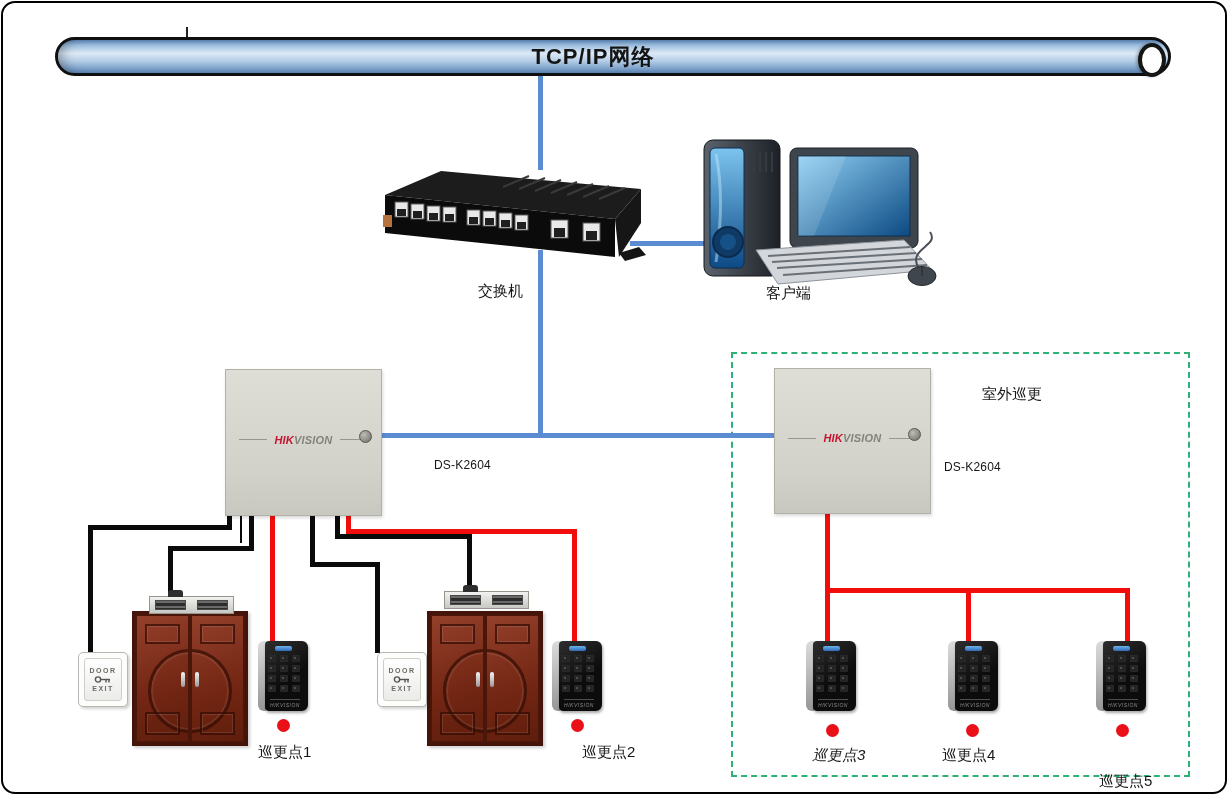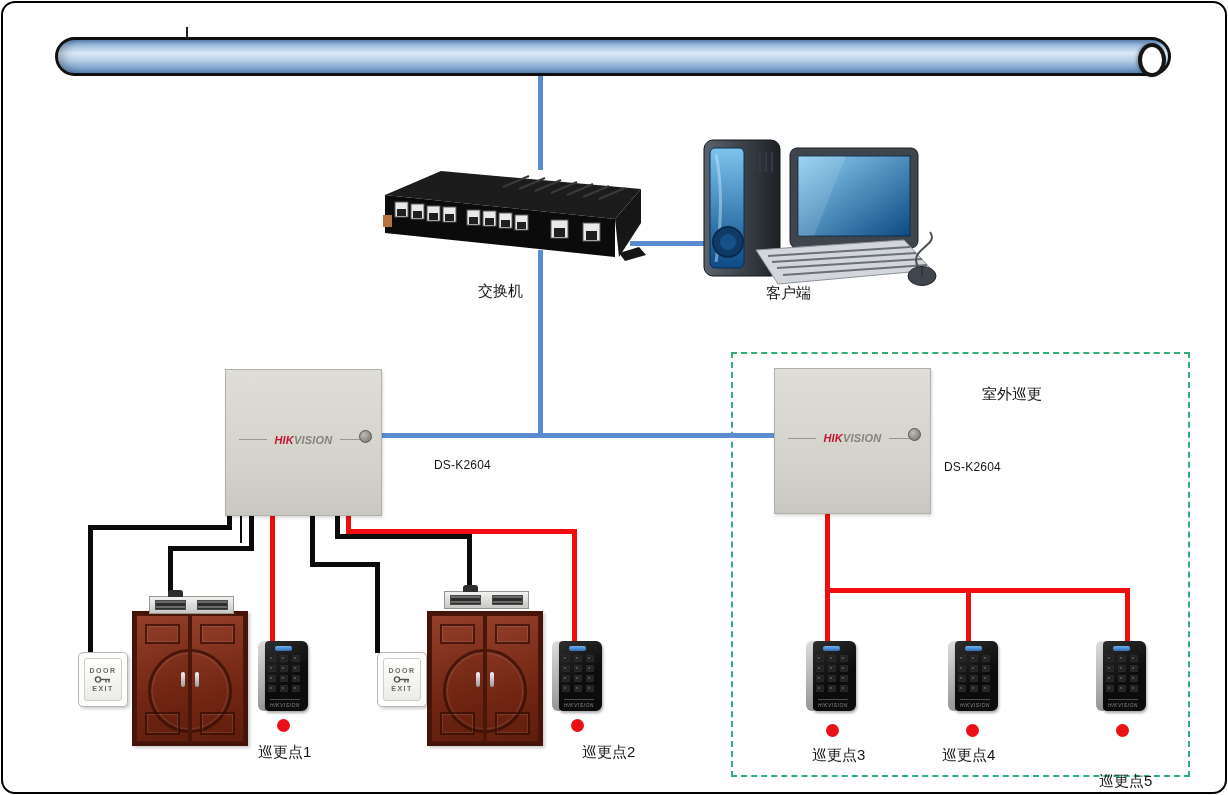--- a/index.html
+++ b/index.html
@@ -191,20 +191,21 @@
   <div class="wire red" style="left:270px;top:515px;width:5px;height:126px;"></div>
   <div class="wire red" style="left:346px;top:515px;width:5px;height:19px;"></div>
   <div class="wire red" style="left:346px;top:529px;width:231px;height:5px;"></div>
   <div class="wire red" style="left:572px;top:529px;width:5px;height:112px;"></div>
   <div class="wire red" style="left:825px;top:512px;width:5px;height:129px;"></div>
   <div class="wire red" style="left:825px;top:588px;width:305px;height:5px;"></div>
   <div class="wire red" style="left:966px;top:588px;width:5px;height:53px;"></div>
   <div class="wire red" style="left:1125px;top:588px;width:5px;height:53px;"></div>
 
   <div class="pipe">
+    <span class="pipe-label">TCP/IP网络</span>
     <span class="pipe-end"></span>
   </div>
   <div class="tick"></div>
 
   <svg class="gfx" style="left:383px;top:163px;" width="264" height="100" viewBox="0 0 264 100">
     <g>
       <polygon points="2,32 58,8 258,26 232,56" fill="#1c1c1c"></polygon>
       <polygon points="2,32 232,56 232,94 2,70" fill="#0b0b0b"></polygon>
       <polygon points="232,56 258,26 258,60 236,94" fill="#161616"></polygon>
       <polygon points="236,90 256,84 263,92 242,98" fill="#141414"></polygon>
@@ -490,16 +491,16 @@
   <span class="patrol-dot" style="left:966px;top:724px;"></span>
   <span class="patrol-dot" style="left:1116px;top:724px;"></span>
 
   <span class="lbl" style="left:478px;top:282px;">交换机</span>
   <span class="lbl" style="left:766px;top:284px;">客户端</span>
   <span class="lbl model" style="left:434px;top:458px;">DS-K2604</span>
   <span class="lbl model" style="left:944px;top:460px;">DS-K2604</span>
   <span class="lbl" style="left:982px;top:385px;">室外巡更</span>
   <span class="lbl" style="left:258px;top:743px;">巡更点1</span>
   <span class="lbl" style="left:582px;top:743px;">巡更点2</span>
-  <span class="lbl" style="left:812px;top:746px;">巡更点3</span>
+  <span class="lbl" style="left:812px;top:746px;font-style:italic;">巡更点3</span>
   <span class="lbl" style="left:942px;top:746px;">巡更点4</span>
   <span class="lbl" style="left:1099px;top:772px;">巡更点5</span>
 </div>
 
 </body></html>

